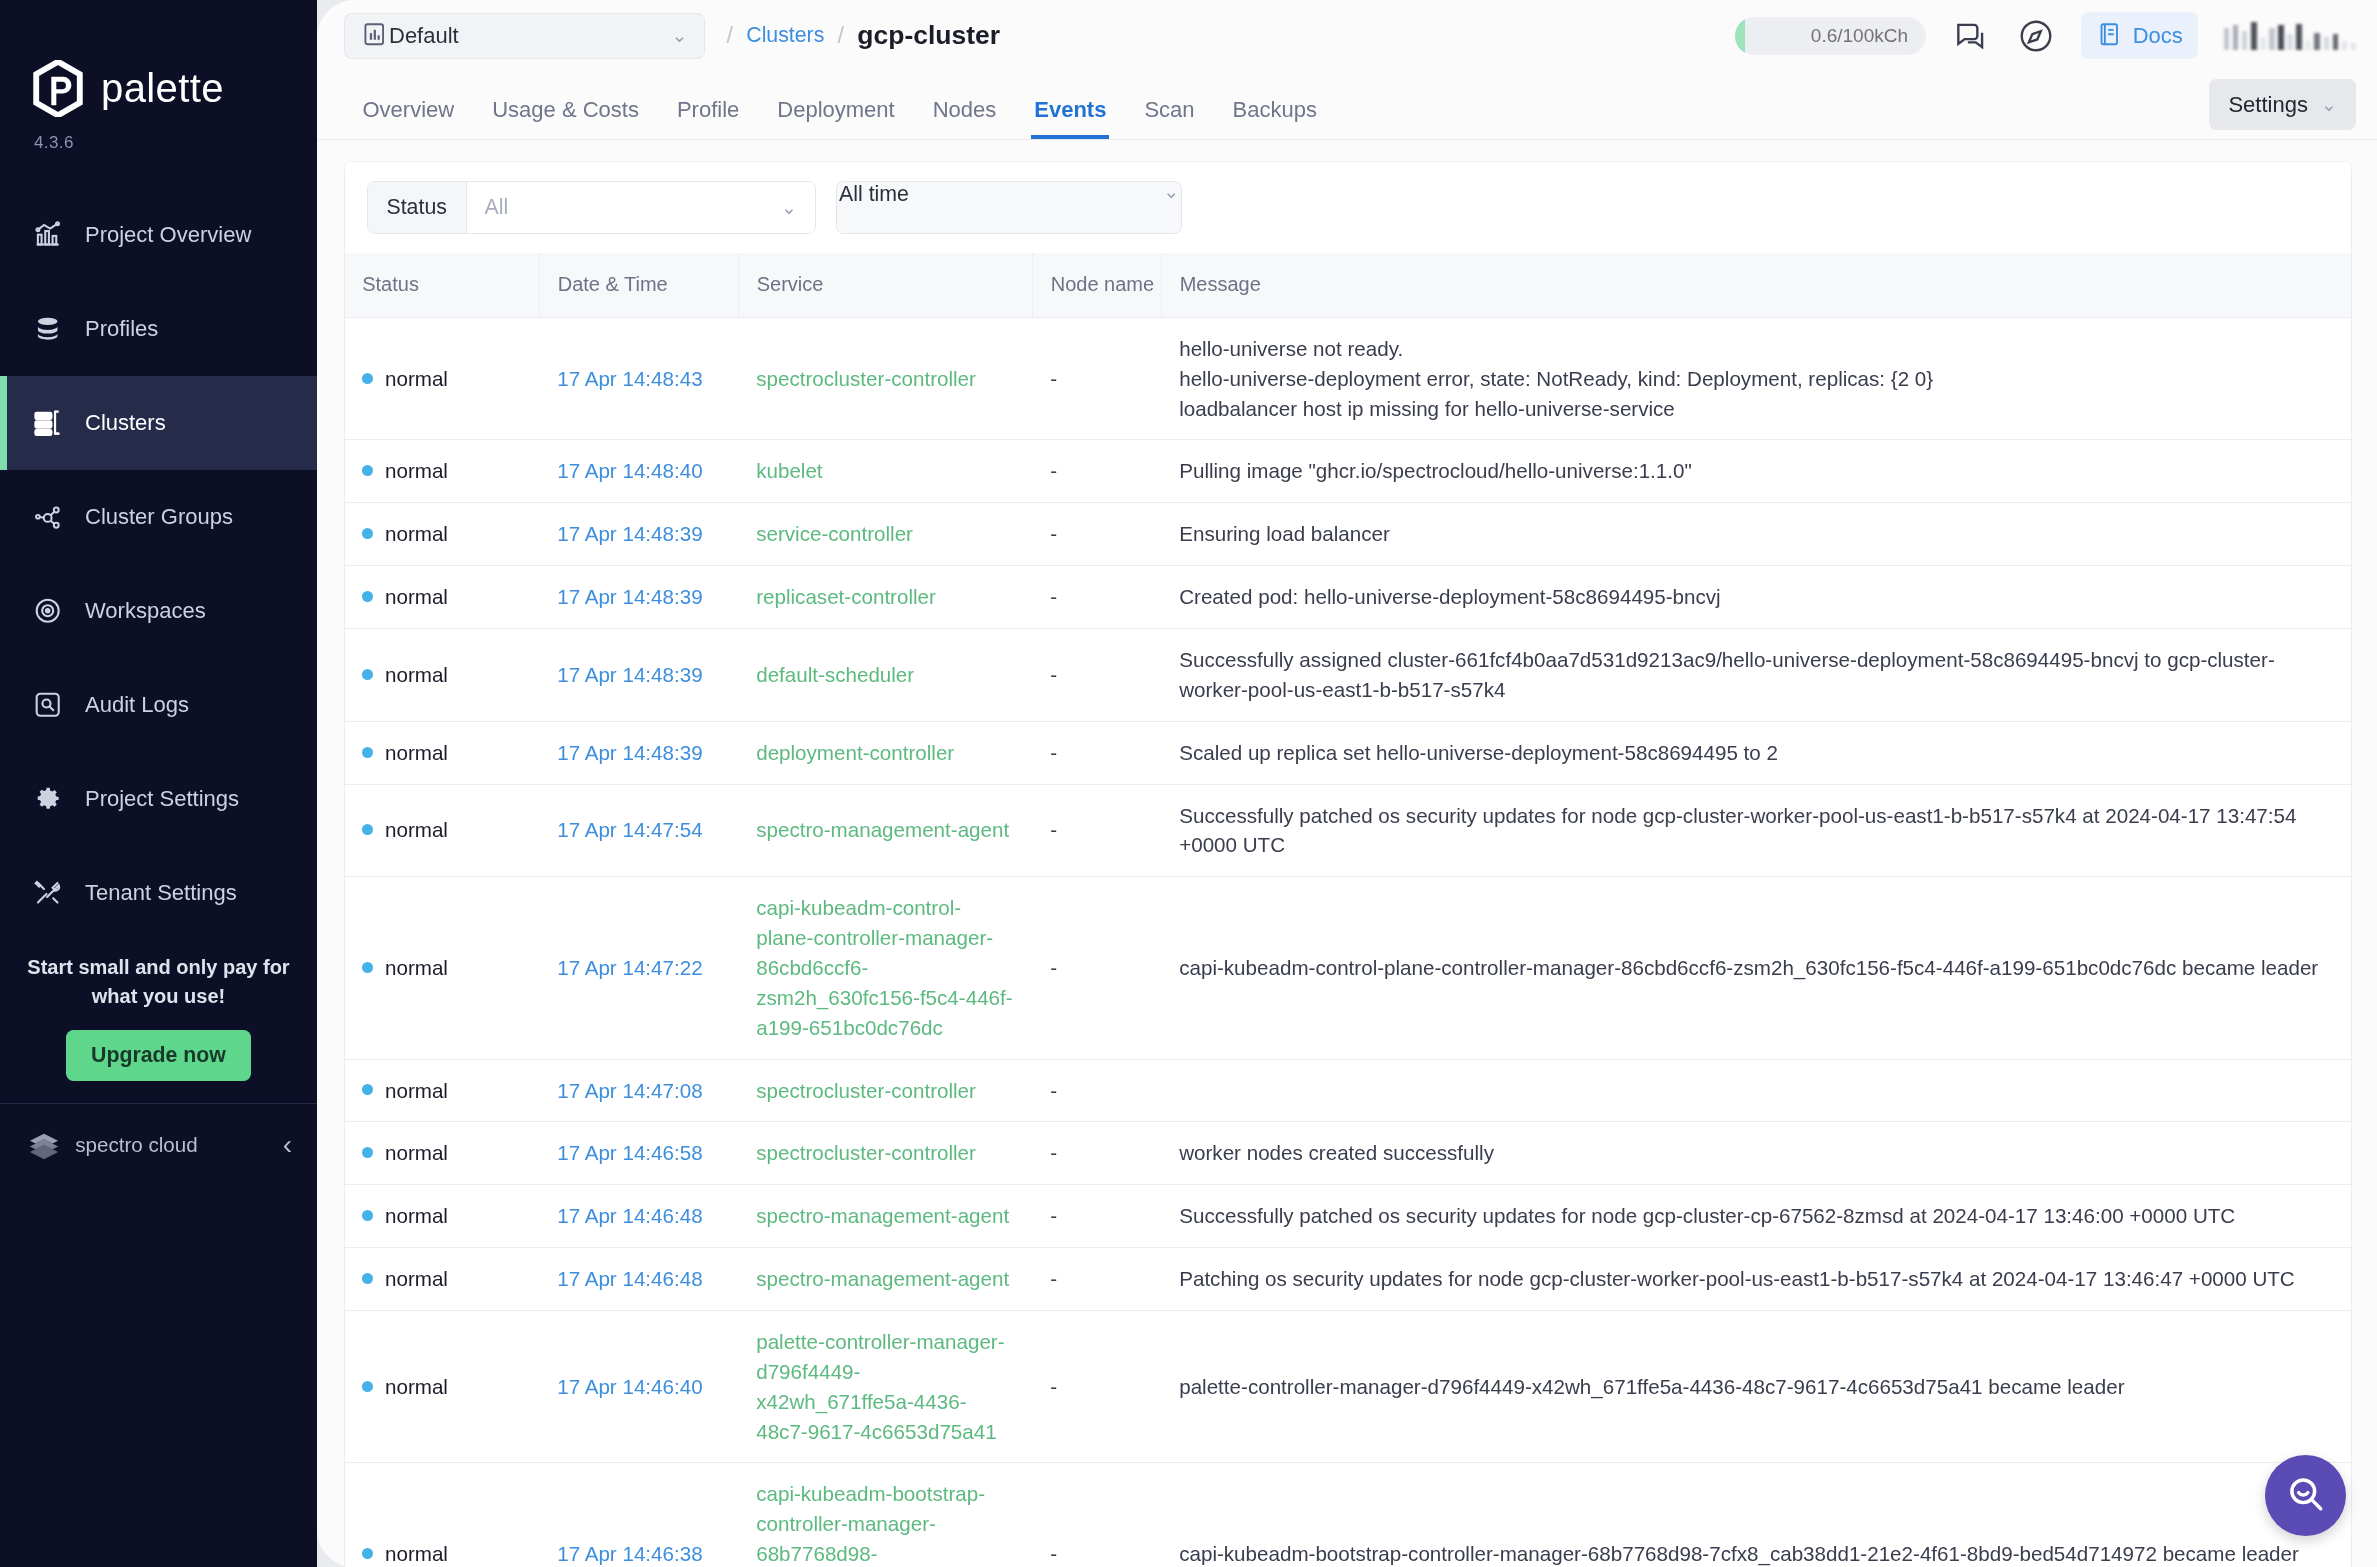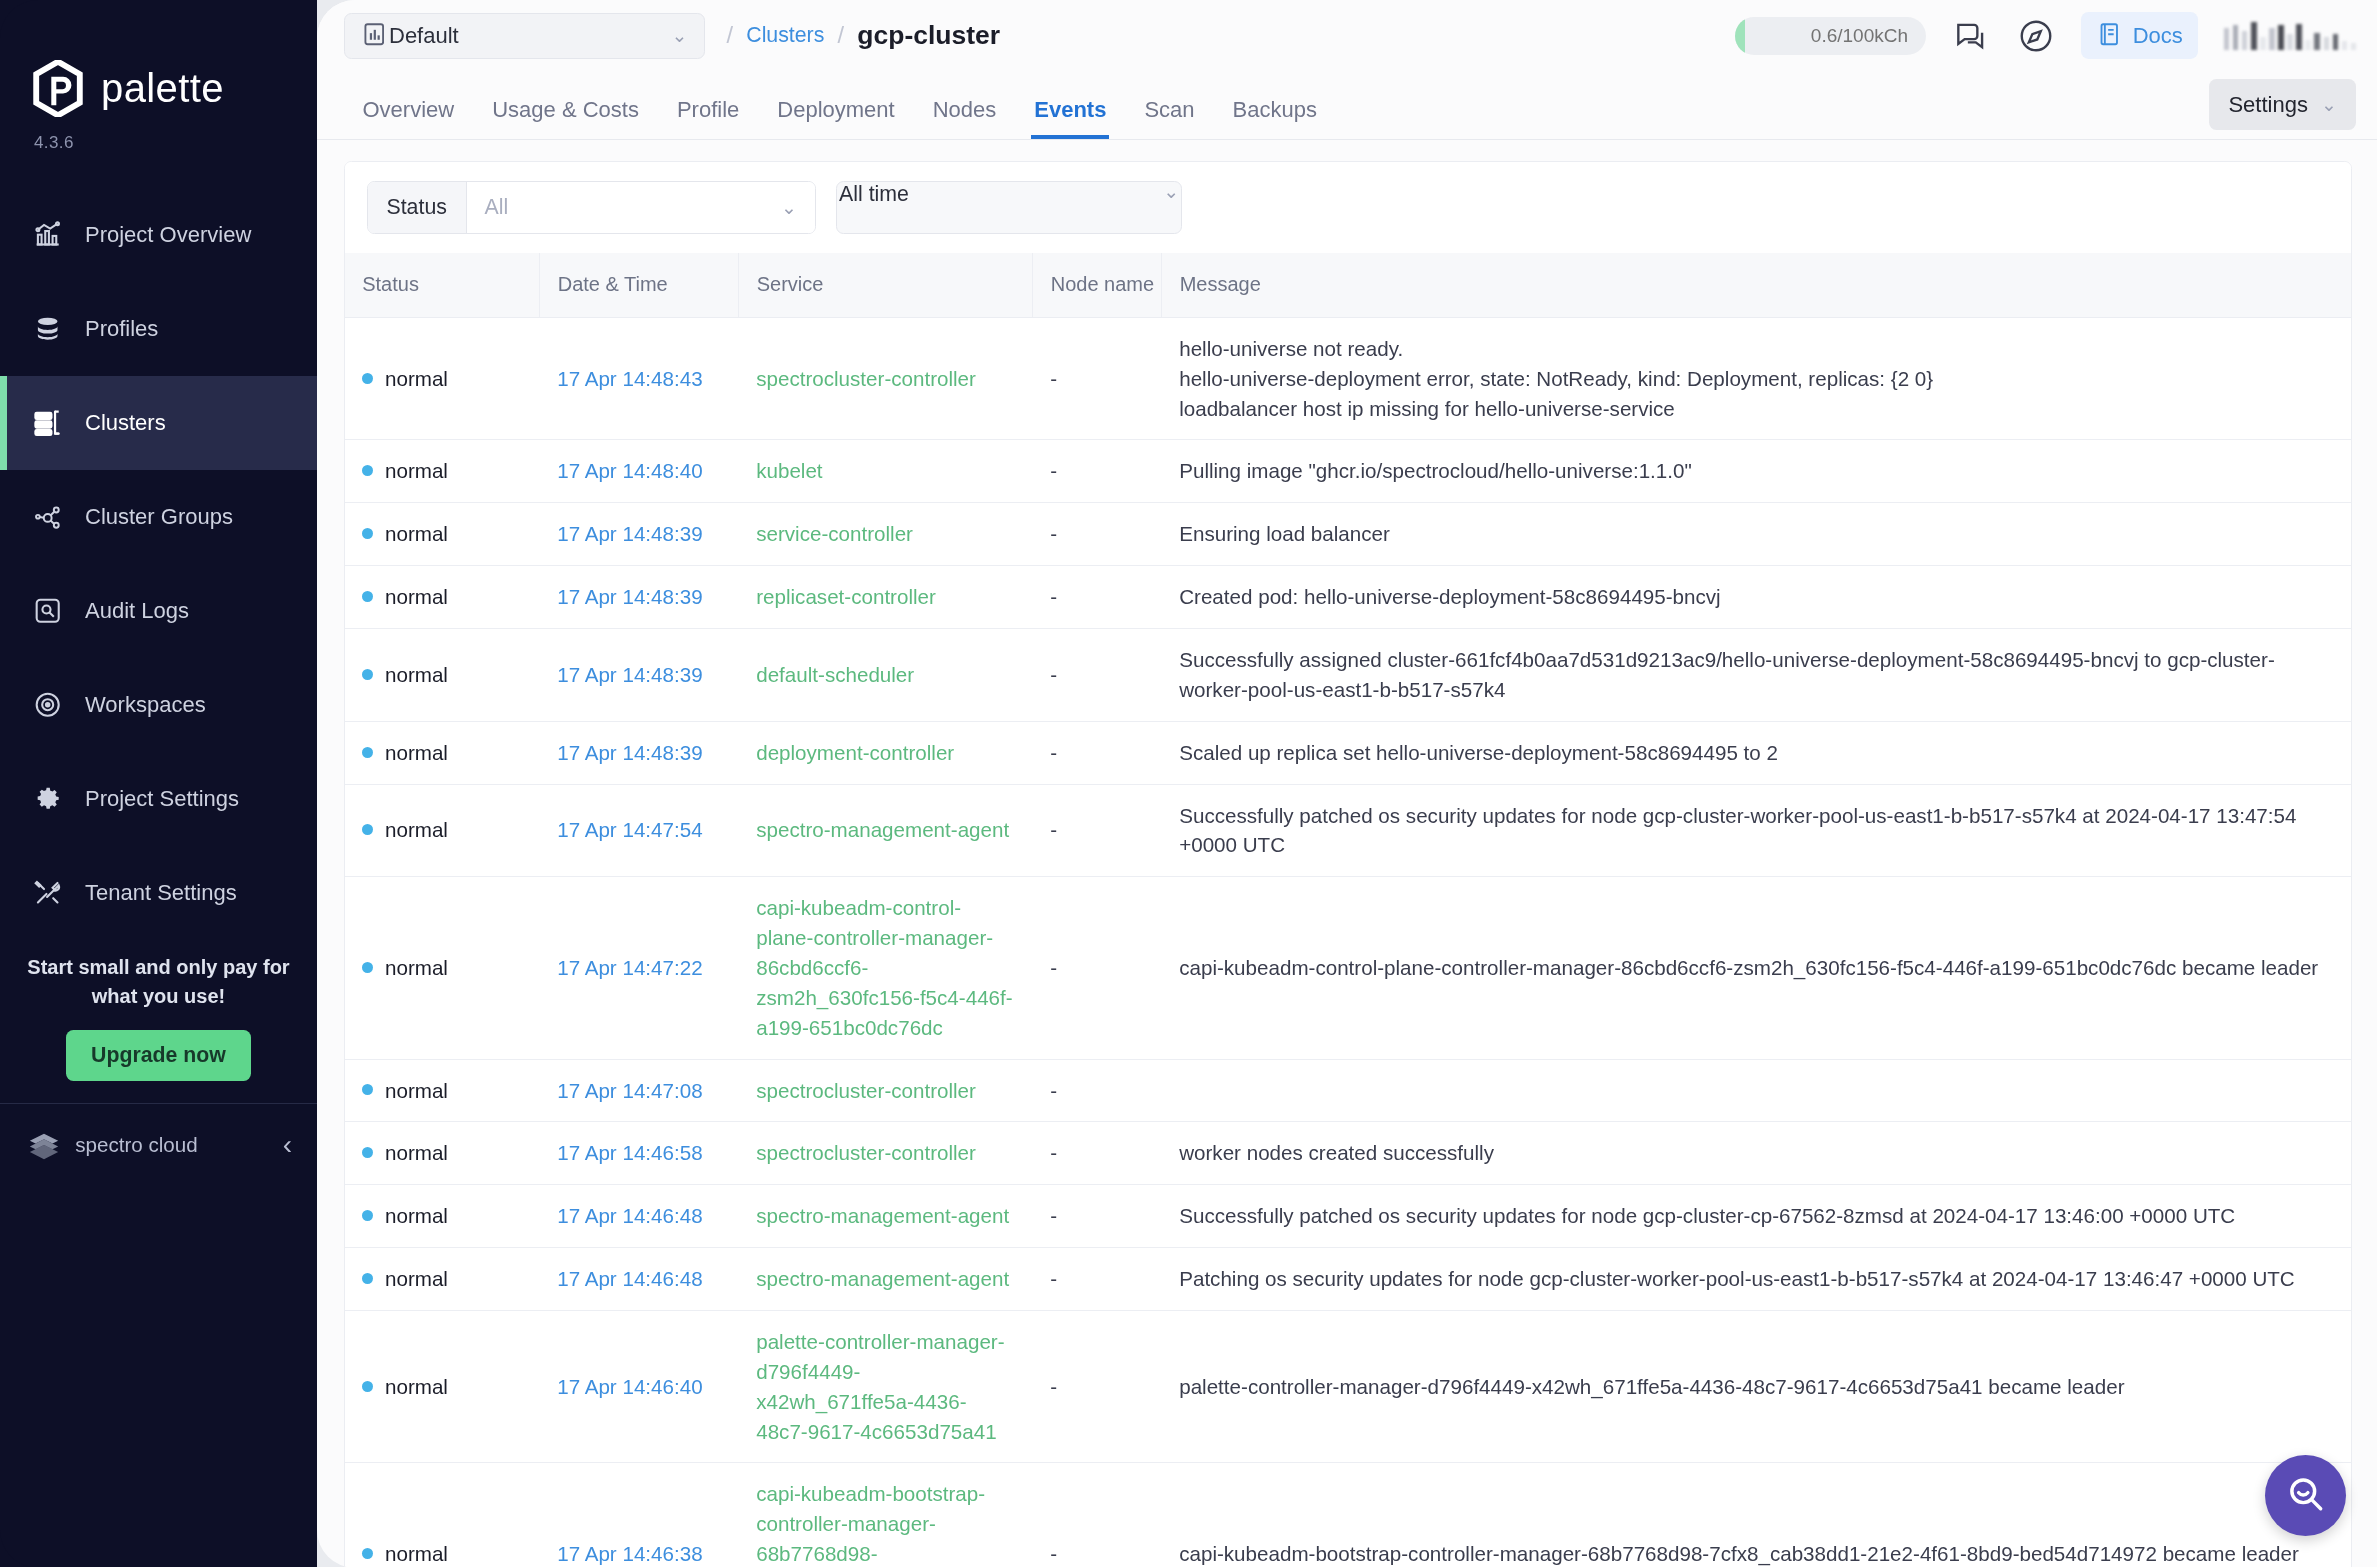--- a/index.html
+++ b/index.html
@@ -345,37 +345,37 @@
                 <circle cx="4" cy="12" r="1.5"></circle>
               <path d="M14.3 11l3-3M14.3 15l3 3M5.5 12.3l3.3.5"></path>
             </svg>
           </span>
           <span>Cluster Groups</span>
         </div>
 
         <div class="nav-item">
           <span class="ic">
             <svg width="29.4" height="29.4" viewBox="0 0 24 24" fill="none" stroke="#ced2e0" stroke-width="1.7">
+              <circle cx="12" cy="12" r="9"></circle>
+                <circle cx="12" cy="12" r="4.5"></circle>
+                <circle cx="12" cy="12" r="1.4" fill="#ced2e0"></circle>
+            </svg>
+          </span>
+          <span>Workspaces</span>
+        </div>
+
+        <div class="nav-item">
+          <span class="ic">
+            <svg width="29.4" height="29.4" viewBox="0 0 24 24" fill="none" stroke="#ced2e0" stroke-width="1.7">
               <rect x="3" y="3" width="18" height="18" rx="3"></rect>
                 <circle cx="11" cy="11" r="3.3"></circle>
                 <path d="M13.5 13.5 L17 17"></path>
             </svg>
           </span>
           <span>Audit Logs</span>
-        </div>
-
-        <div class="nav-item">
-          <span class="ic">
-            <svg width="29.4" height="29.4" viewBox="0 0 24 24" fill="none" stroke="#ced2e0" stroke-width="1.7">
-              <circle cx="12" cy="12" r="9"></circle>
-                <circle cx="12" cy="12" r="4.5"></circle>
-                <circle cx="12" cy="12" r="1.4" fill="#ced2e0"></circle>
-            </svg>
-          </span>
-          <span>Workspaces</span>
         </div>
 
         <div class="nav-item">
           <span class="ic">
             <svg width="29.4" height="29.4" viewBox="0 0 24 24" fill="#ced2e0">
               <path d="M12 8.5a3.5 3.5 0 1 0 0 7 3.5 3.5 0 0 0 0-7zm9 2.2-2.1-.4a7 7 0 0 0-.7-1.7l1.2-1.8-1.8-1.8-1.8 1.2a7 7 0 0 0-1.7-.7L13.7 3h-2.6l-.4 2.1a7 7 0 0 0-1.7.7L7.2 4.6 5.4 6.4l1.2 1.8a7 7 0 0 0-.7 1.7L3.8 10.3v2.6l2.1.4a7 7 0 0 0 .7 1.7l-1.2 1.8 1.8 1.8 1.8-1.2a7 7 0 0 0 1.7.7l.4 2.1h2.6l.4-2.1a7 7 0 0 0 1.7-.7l1.8 1.2 1.8-1.8-1.2-1.8a7 7 0 0 0 .7-1.7l2.1-.4z"></path>
             </svg>
           </span>
           <span>Project Settings</span>
         </div>

